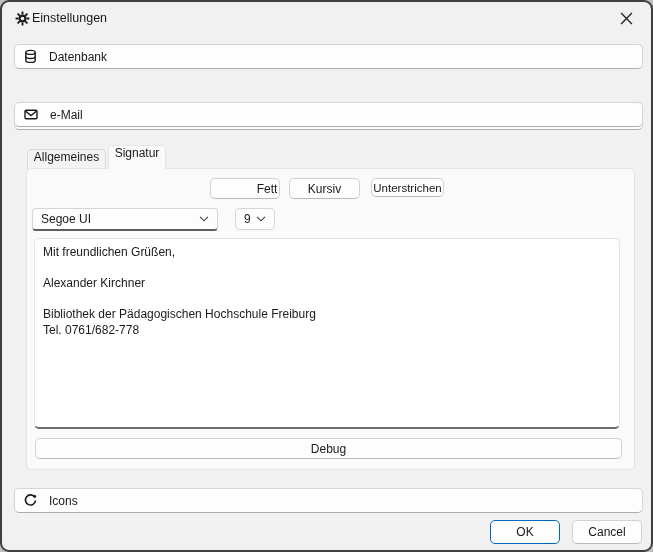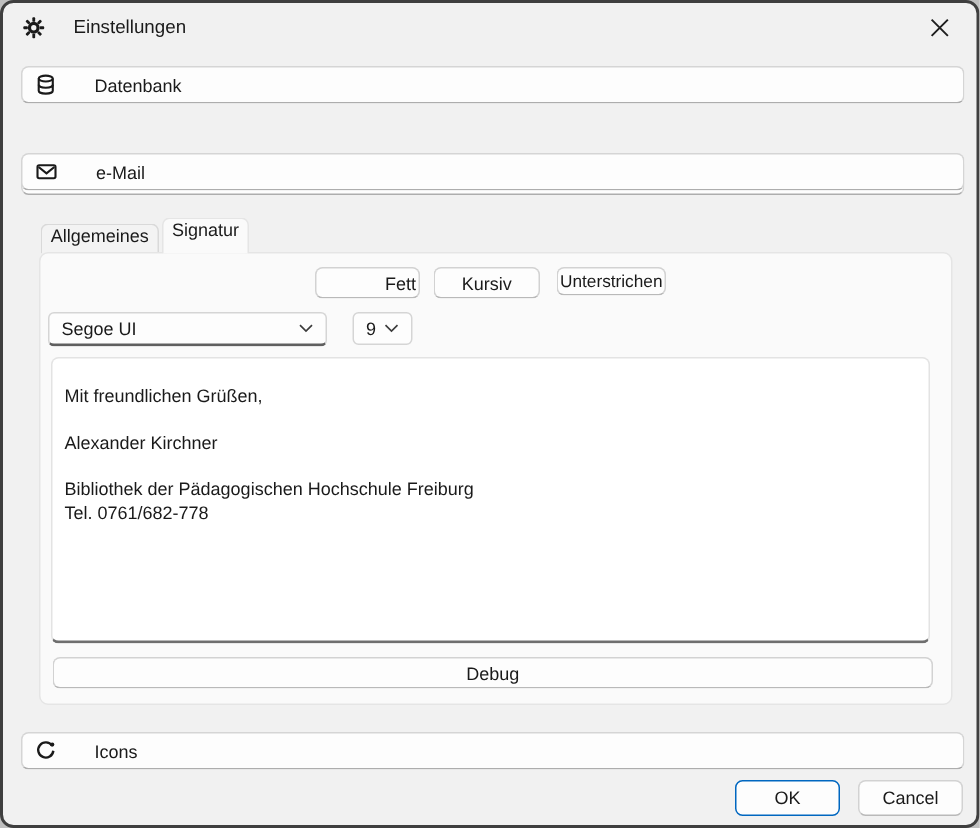--- a/index.html
+++ b/index.html
@@ -3,28 +3,28 @@
 <meta charset="utf-8">
 <style>
   * { box-sizing: border-box; margin: 0; padding: 0; }
   html,body { width:653px; height:552px; background:#bfbfbf; }
   .window {
     position:relative; width:653px; height:552px;
     background:#f1f1f1; border:2px solid #3f3f3f; border-radius:9px;
     font-family:"Liberation Sans", sans-serif; color:#1a1a1a; overflow:hidden;
   }
   
-  .titlebar { position:absolute; left:13px; top:0; height:32px; display:flex; align-items:center; gap:19px; }
+  .titlebar { position:absolute; left:13px; top:0; height:32px; display:flex; align-items:center; gap:2px; }
   .title { font-size:12.5px; }
   .close-btn { position:absolute; top:1px; right:3px; width:44px; height:30px; display:flex; align-items:center; justify-content:center; border:none; background:transparent; cursor:default; }
   
   .bar {
     position:absolute; left:12px; width:629px; height:25px;
     background:#fdfdfd; border:1px solid #d5d5d5; border-bottom-color:#adadad;
-    border-radius:5px; display:flex; align-items:center; padding:0 8px; gap:25px;
+    border-radius:5px; display:flex; align-items:center; padding:0 8px; gap:11px;
     font-size:12px; text-align:left; font-family:inherit; color:#1a1a1a;
   }
   .bar-datenbank { top:42px; }
   .bar-zotero   { top:71px;margin-top:32px; }
   .bar-email    { top:100px; }
   .bar-icons    { top:486px; }
   .bar .ico { display:flex; align-items:center; }
   
   .tab {
     position:absolute; display:flex; align-items:flex-start; justify-content:center;
@@ -61,21 +61,21 @@
     position:absolute; background:#fdfdfd; border:1px solid #d5d5d5; border-radius:4px;
     display:flex; align-items:center; justify-content:space-between; padding:0 8px;
     font-size:12px; cursor:default; z-index:4;
   }
   .combo-font { left:30px; top:206px; width:186px; height:23px; border-bottom:2px solid #5f5f5f;gap:11px; }
   .combo-size { left:233px; top:206px; width:40px; height:22px; }
   
   .sig {
     position:absolute; left:32px; top:236px; width:586px; height:191px; z-index:4;
     background:#ffffff; border:1px solid #e3e3e3; border-bottom:2px solid #6e6e6e; border-radius:5px;
-    padding:18px 8px; font-family:"Liberation Sans", sans-serif; font-size:12px; line-height:15.5px;
+    padding:6px 8px; font-family:"Liberation Sans", sans-serif; font-size:12px; line-height:15.5px;
     color:#1a1a1a; resize:none; outline:none; overflow:hidden; white-space:pre-wrap;
   }
   svg { display:block; }
 </style>
 </head>
 <body>
 
 <div class="window">
 
   <div class="titlebar">

